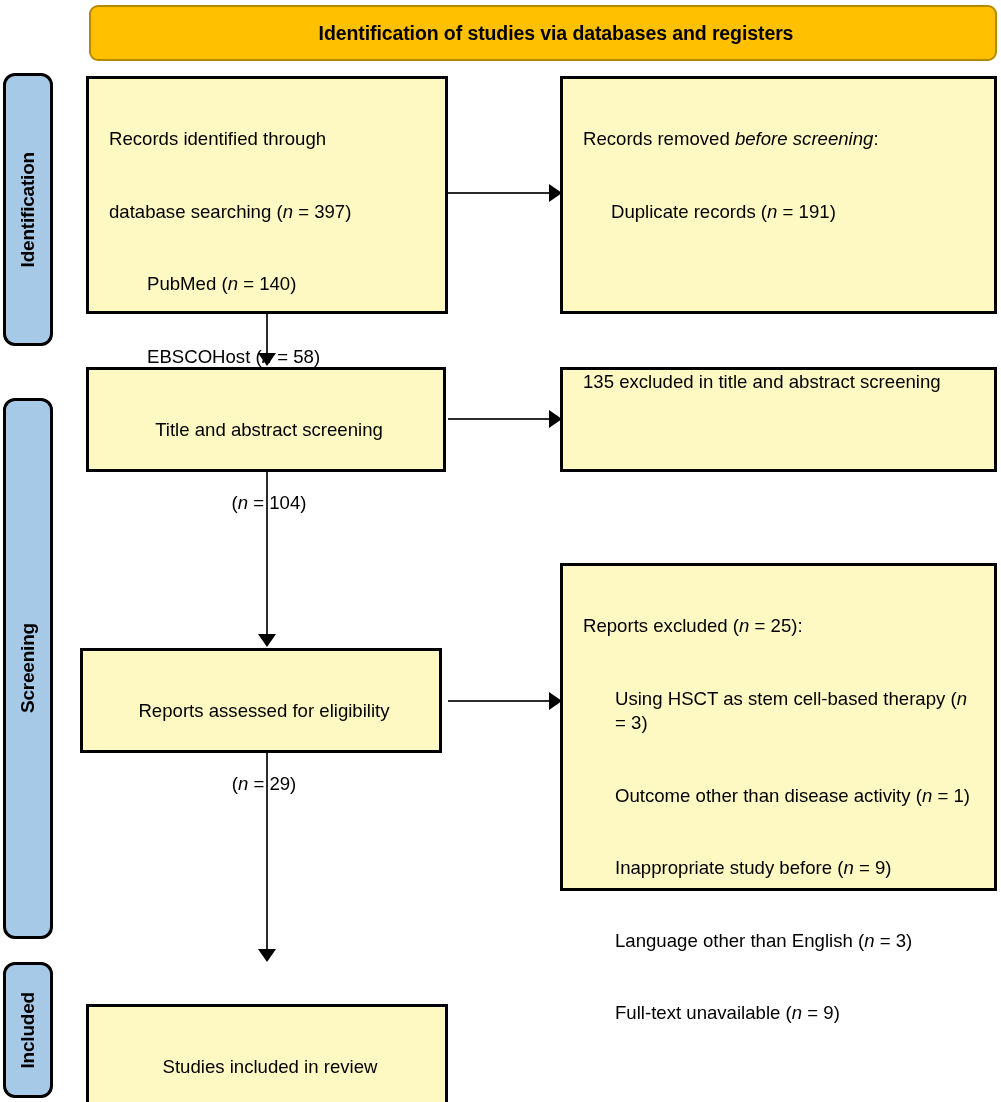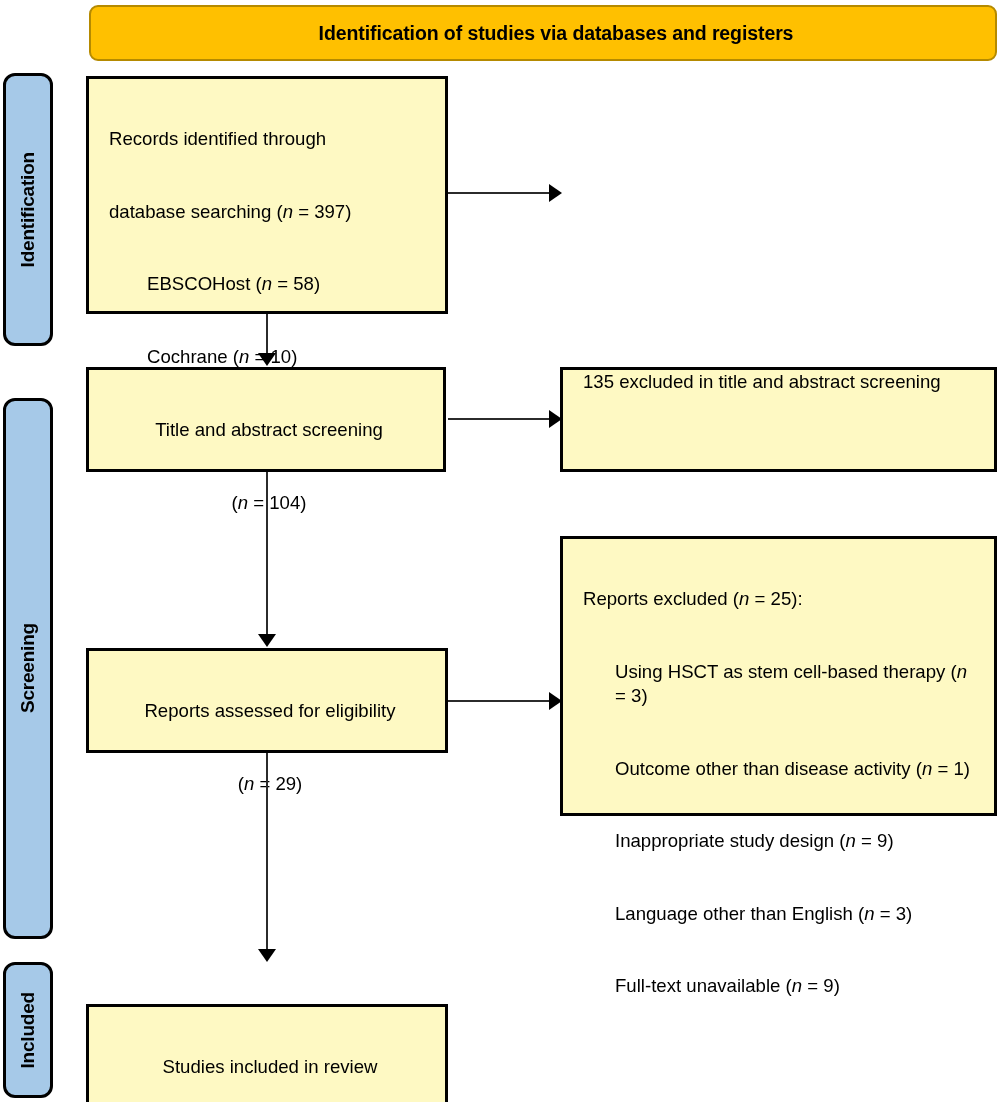--- a/index.html
+++ b/index.html
@@ -89,22 +89,22 @@
   }
   .align-center { text-align: center; }
   .align-left   { text-align: left; }
 
   .box-text i { font-style: italic; }
 
   #box-identified    { left: 86px;  top: 76px;  width: 362px; height: 238px; }
   #box-removed       { left: 560px; top: 76px;  width: 437px; height: 238px; }
   #box-title-screen  { left: 86px;  top: 367px; width: 360px; height: 105px; }
   #box-title-excl    { left: 560px; top: 367px; width: 437px; height: 105px; }
-  #box-eligibility   { left: 86px;  top: 648px; width: 362px; height: 105px; }
-  #box-reports-excl  { left: 560px; top: 536px; width: 437px; height: 280px; }
+  #box-eligibility   { left: 80px;  top: 648px; width: 362px; height: 105px; }
+  #box-reports-excl  { left: 560px; top: 563px; width: 437px; height: 328px; }
   #box-included      { left: 86px;  top: 963px; width: 362px; height: 135px; margin-top: 41px; }
 
   
   .conn {
     position: absolute;
     background: #2b2b2b;
   }
   .conn-v { width: 2px; }
   .conn-h { height: 2px; }
 
@@ -159,25 +159,32 @@
     <span class="rail-label">Screening</span>
   </div>
   <div class="rail" id="rail-included">
     <span class="rail-label">Included</span>
   </div>
 
   <div class="box" id="box-identified">
     <div class="box-text align-left">
       <div>Records identified through</div>
       <div><span>database searching (</span><i>n</i><span> = 397)</span></div>
+      <div style="padding-left:38px"><span>PubMed</span> (<i>n</i> = <span>140</span>)</div>
       <div style="padding-left:38px"><span>EBSCOHost</span> (<i>n</i> = <span>58</span>)</div>
       <div style="padding-left:38px"><span>Cochrane</span> (<i>n</i> = <span>10</span>)</div>
     </div>
   </div>
 
+  <div class="box" id="box-removed">
+    <div class="box-text align-left">
+      <div><span>Records removed </span><i>before screening</i><span>:</span></div>
+      <div style="padding-left:28px"><span>Duplicate records</span> (<i>n</i> = <span>191</span>)</div>
+    </div>
+  </div>
 
   <div class="box" id="box-title-screen">
     <div class="box-text align-center">
       <div>Title and abstract screening</div>
       <div>(<i>n</i> = <span>104</span>)</div>
     </div>
   </div>
 
   <div class="box" id="box-title-excl">
     <div class="box-text align-left">135 excluded in title and abstract screening</div>
@@ -188,21 +195,21 @@
       <div>Reports assessed for eligibility</div>
       <div>(<i>n</i> = <span>29</span>)</div>
     </div>
   </div>
 
   <div class="box" id="box-reports-excl">
     <div class="box-text align-left">
       <div>Reports excluded (<i>n</i> = <span>25</span>):</div>
       <div style="padding-left:32px"><span>Using HSCT as stem cell-based therapy</span> (<i>n</i> = <span>3</span>)</div>
       <div style="padding-left:32px"><span>Outcome other than disease activity</span> (<i>n</i> = <span>1</span>)</div>
-      <div style="padding-left:32px"><span>Inappropriate study design</span> (<i>n</i> = <span>9</span>)</div>
+      <div style="padding-left:32px"><span>Inappropriate study before</span> (<i>n</i> = <span>9</span>)</div>
       <div style="padding-left:32px"><span>Language other than English</span> (<i>n</i> = <span>3</span>)</div>
       <div style="padding-left:32px"><span>Full-text unavailable</span> (<i>n</i> = <span>9</span>)</div>
     </div>
   </div>
 
   <div class="box" id="box-included">
     <div class="box-text align-center">
       <div>Studies included in review</div>
       <div>(<i>n</i> = <span>4</span>)</div>
     </div>

